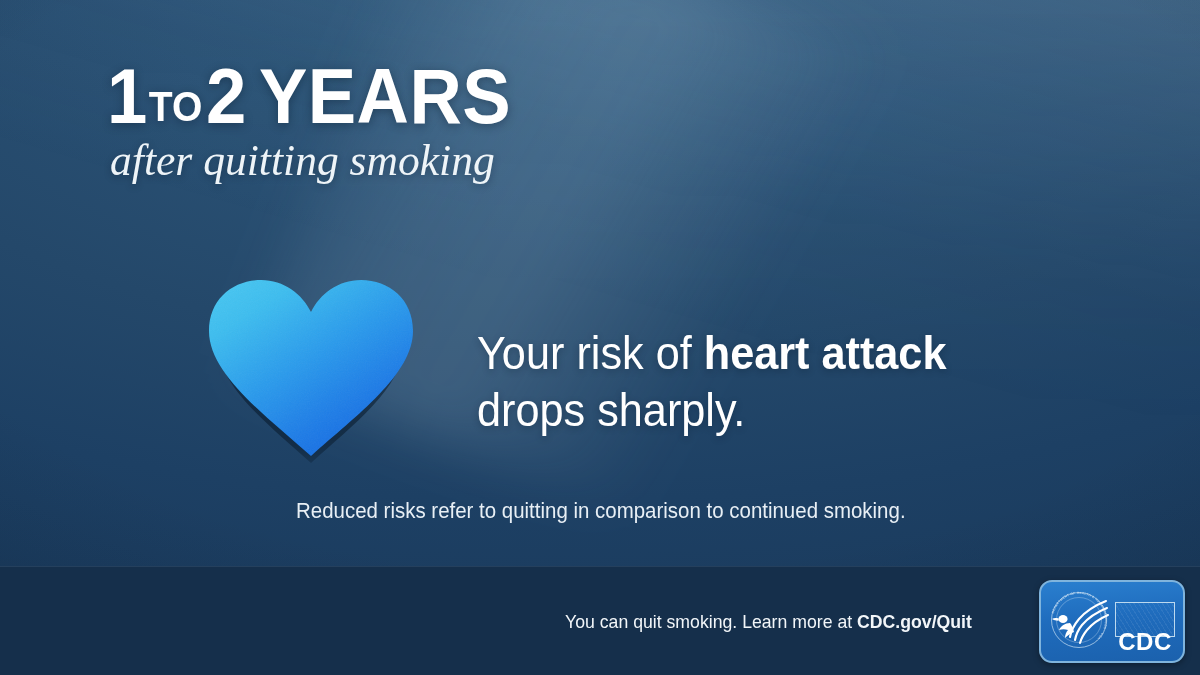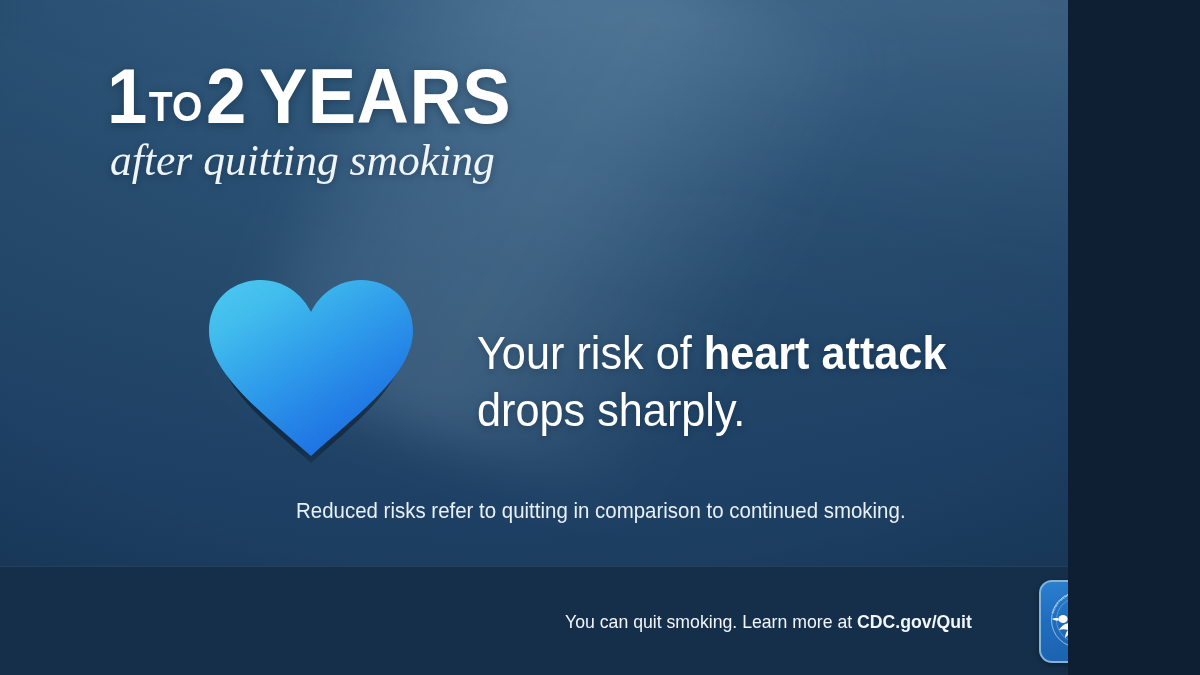--- a/index.html
+++ b/index.html
@@ -3,21 +3,21 @@
 <meta charset="utf-8">
 <style>
   html, body {
     margin: 0;
     padding: 0;
     background: #0e1f33;
   }
 
   #poster {
     position: relative;
-    width: 1068px;
+    width: 1200px;
     height: 675px;
     overflow: hidden;
     background: #254a68;
     font-family: "Liberation Sans", sans-serif;
     -webkit-font-smoothing: antialiased;
   }
 
   
   .bg-base {
     position: absolute;

